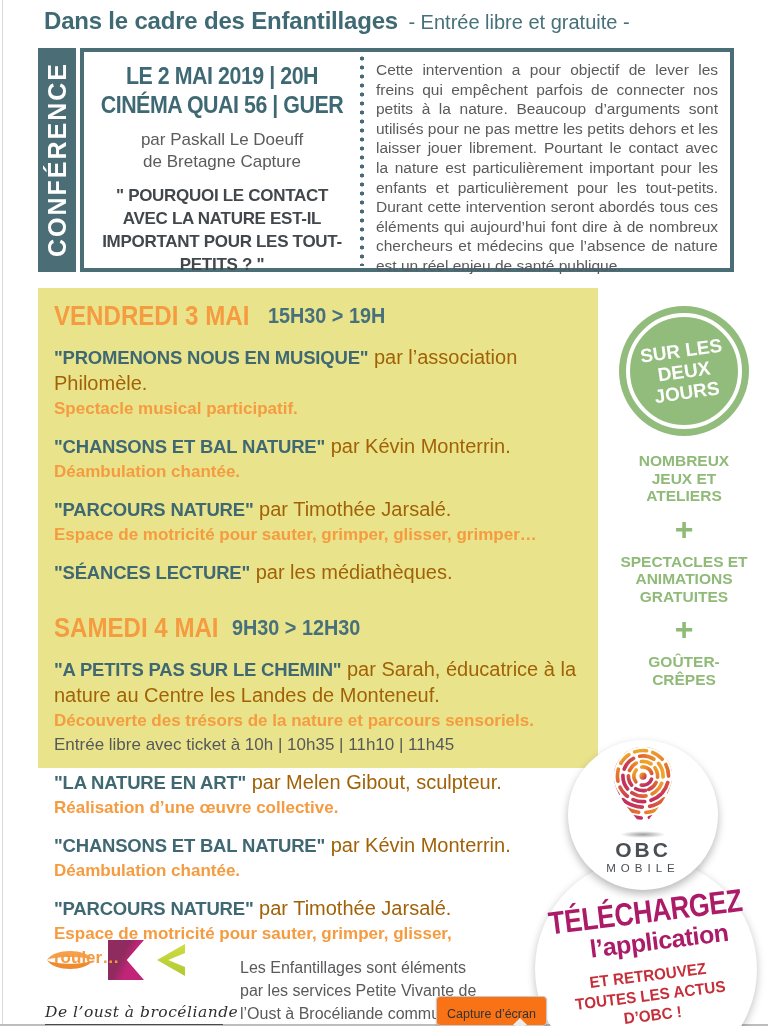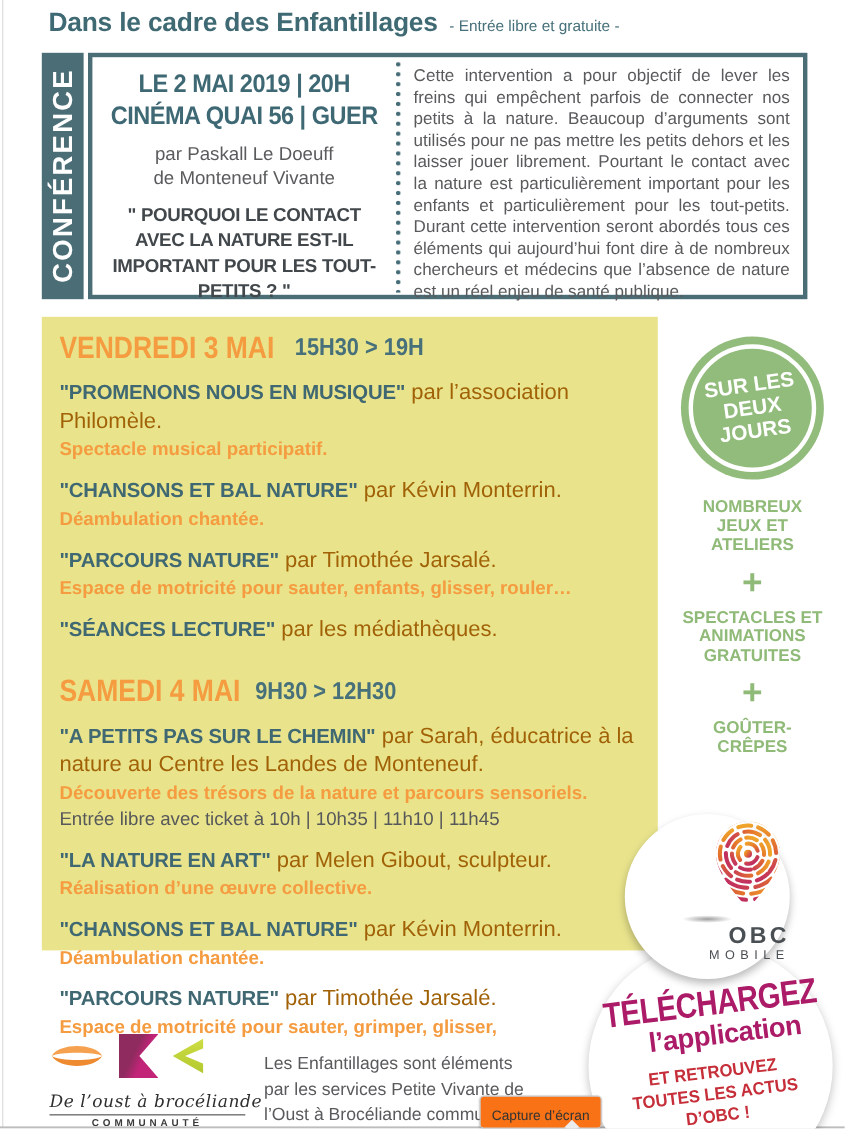--- a/index.html
+++ b/index.html
@@ -10,21 +10,21 @@
     -webkit-font-smoothing:antialiased;
   }
   .abs{position:absolute;}
   
   #edge-left{left:2px;top:0;width:1px;height:100%;background:#d9d9d9;}
   #edge-bottom{left:0;bottom:0;width:100%;height:2px;background:#bdbdbd;}
 
   
   #header{left:44px;top:7px;white-space:nowrap;}
   #header .t{color:#3f6a74;font-size:24px;font-weight:800;letter-spacing:-0.2px;}
-  #header .s{color:#46707a;font-size:14px;font-weight:400;margin-left:6px;}
+  #header .s{color:#46707a;font-size:20px;font-weight:400;margin-left:6px;}
 
   
   #conf{left:38px;top:48px;width:696px;height:224px;}
   #conf-bar{position:absolute;left:0;top:0;width:38px;height:224px;background:#4a6d76;
     display:flex;align-items:center;justify-content:center;}
   #conf-bar span{writing-mode:vertical-rl;transform:rotate(180deg);color:#fff;
     font-size:25px;font-weight:800;letter-spacing:2px;white-space:nowrap;}
   #conf-box{position:absolute;left:42px;top:0;width:654px;height:224px;border:4px solid #4a6d76;
     box-sizing:border-box;display:flex;background:#fff;}
   #conf-left{width:276px;text-align:center;padding-top:10px;box-sizing:border-box;}
@@ -33,21 +33,21 @@
   #conf-speaker{margin-top:9px;color:#5a5b5d;font-size:17px;line-height:22px;}
   #conf-question{margin:11px auto 0;width:256px;color:#42474b;font-size:17px;font-weight:800;
     line-height:23px;letter-spacing:-0.3px;}
   #conf-divider{width:4px;margin:2px 0;
     background-image:radial-gradient(circle,#476d78 1.8px,transparent 2.3px);
     background-size:4px 9px;background-repeat:repeat-y;}
   #conf-right{flex:1;padding:8px 12px 6px 12px;color:#595a5c;font-size:15.5px;line-height:19.6px;
     text-align:justify;}
 
   
-  #program{left:38px;top:288px;width:560px;height:576px;background:#e9e48c;
+  #program{left:38px;top:288px;width:560px;height:480px;background:#e9e48c;
     box-sizing:border-box;padding:12px 16px;}
   .day-row{white-space:nowrap;margin-bottom:13px;}
   .day{display:inline-block;color:#f59b40;font-size:28px;font-weight:800;
     transform:scaleX(0.86);transform-origin:left center;letter-spacing:0;}
   .hours{display:inline-block;color:#47707a;font-size:22px;font-weight:800;
     transform:scaleX(0.9);transform-origin:left center;margin-left:-18px;vertical-align:2px;}
   .item{margin-bottom:13px;line-height:24px;}
   .it{color:#3f6872;font-size:18.5px;font-weight:800;letter-spacing:-0.2px;}
   .by{color:#a16207;font-size:20px;font-weight:400;}
   .desc{color:#f59b40;font-size:17px;font-weight:800;line-height:24px;}
@@ -70,34 +70,34 @@
   #big-circle{left:535px;top:858px;width:222px;height:222px;
     box-shadow:0 3px 9px rgba(0,0,0,0.25);}
   #big-circle-inner{margin-top:36px;transform:rotate(-7deg);text-align:center;}
   #cta1{color:#ac1b67;font-size:32px;font-weight:800;white-space:nowrap;
     transform:scaleX(0.83);transform-origin:center;letter-spacing:-0.5px;}
   #cta2{color:#ac1b67;font-size:25px;font-weight:800;text-align:right;margin:-3px 26px 0 0;
     letter-spacing:-0.5px;}
   #cta3{margin:9px auto 0;width:160px;color:#c62f39;font-size:16px;font-weight:800;
     line-height:20px;transform:scaleX(0.95);}
   #small-circle{left:568px;top:740px;width:150px;height:150px;
-    box-shadow:0 4px 8px rgba(0,0,0,0.28);text-align:right;box-sizing:border-box;padding-top:5px;}
+    box-shadow:0 4px 8px rgba(0,0,0,0.28);text-align:center;box-sizing:border-box;padding-top:5px;}
   #pin-shadow{width:46px;height:7px;margin:-2px auto 0;border-radius:50%;
     background:radial-gradient(ellipse at center,rgba(0,0,0,0.38),rgba(0,0,0,0) 70%);}
   #obc-name{margin-top:1px;color:#4a4f54;font-size:21px;font-weight:800;letter-spacing:3px;line-height:22px;}
   #obc-sub{color:#4a4f54;font-size:11.5px;font-weight:400;letter-spacing:5px;line-height:14px;}
 
   
   #footer-logo{left:45px;top:938px;width:178px;}
   #logo-shapes{display:flex;align-items:center;gap:13px;height:44px;}
   #shape-k{width:36px;height:40px;background:linear-gradient(115deg,#8f2b5f 40%,#c22478 60%);
     clip-path:polygon(0 0,100% 0,52% 50%,100% 100%,0 100%);}
   #shape-chevron{width:28px;height:32px;background:linear-gradient(180deg,#cedd44,#b3c92f);
     clip-path:polygon(100% 0,100% 28%,40% 50%,100% 72%,100% 100%,0 50%);}
-  #logo-name{margin-top:10px;font-family:"DejaVu Serif","Liberation Serif",serif;font-style:italic;
+  #logo-name{margin-top:21px;font-family:"DejaVu Serif","Liberation Serif",serif;font-style:italic;
     font-size:15.5px;letter-spacing:0.5px;color:#2e2e2e;border-bottom:1px solid #4a4a4a;
     padding-bottom:3px;text-align:center;white-space:nowrap;}
   #logo-communaute{margin-top:2px;text-align:center;font-size:9px;font-weight:700;
     letter-spacing:3.5px;color:#3a3a3a;}
 
   
   #credit{left:240px;top:956px;color:#595a5c;font-size:16px;line-height:23px;}
 
   
   #tooltip{left:436px;top:996px;background:#f97316;border:1px solid #c9c9c9;border-radius:4px;
@@ -123,21 +123,21 @@
 <div id="conf" class="abs">
   <div id="conf-bar">
     <span>CONFÉRENCE</span>
   </div>
   <div id="conf-box">
     <div id="conf-left">
       <div class="conf-date">LE 2 MAI 2019 | 20H</div>
       <div class="conf-date">CINÉMA QUAI 56 | GUER</div>
       <div id="conf-speaker">
         <div>par Paskall Le Doeuff</div>
-        <div>de Monteneuf Vivante</div>
+        <div>de Bretagne Capture</div>
       </div>
       <div id="conf-question">" POURQUOI LE CONTACT AVEC LA NATURE EST-IL IMPORTANT POUR LES TOUT-PETITS ? "</div>
     </div>
     <div id="conf-divider"></div>
     <div id="conf-right">Cette intervention a pour objectif de lever les freins qui empêchent parfois de connecter nos petits à la nature. Beaucoup d’arguments sont utilisés pour ne pas mettre les petits dehors et les laisser jouer librement. Pourtant le contact avec la nature est particulièrement important pour les enfants et particulièrement pour les tout-petits. Durant cette intervention seront abordés tous ces éléments qui aujourd’hui font dire à de nombreux chercheurs et médecins que l’absence de nature est un réel enjeu de santé publique.</div>
   </div>
 </div>
 
 <div id="program" class="abs">
 
@@ -151,21 +151,21 @@
     <div class="desc">Spectacle musical participatif.</div>
   </div>
 
   <div class="item">
     <div><span class="it">"CHANSONS ET BAL NATURE"</span><span class="by"> par Kévin Monterrin.</span></div>
     <div class="desc">Déambulation chantée.</div>
   </div>
 
   <div class="item">
     <div><span class="it">"PARCOURS NATURE"</span><span class="by"> par Timothée Jarsalé.</span></div>
-    <div class="desc">Espace de motricité pour sauter, enfants, glisser, rouler…</div>
+    <div class="desc">Espace de motricité pour sauter, grimper, glisser, grimper…</div>
   </div>
 
   <div class="item">
     <div><span class="it">"SÉANCES LECTURE"</span><span class="by"> par les médiathèques.</span></div>
   </div>
 
   <div class="day-row" id="samedi-row">
     <span class="day">SAMEDI 4 MAI</span>
     <span class="hours">9H30 &gt; 12H30</span>
   </div>
@@ -182,20 +182,21 @@
   </div>
 
   <div class="item">
     <div><span class="it">"CHANSONS ET BAL NATURE"</span><span class="by"> par Kévin Monterrin.</span></div>
     <div class="desc">Déambulation chantée.</div>
   </div>
 
   <div class="item">
     <div><span class="it">"PARCOURS NATURE"</span><span class="by"> par Timothée Jarsalé.</span></div>
     <div class="desc">Espace de motricité pour sauter, grimper, glisser,</div>
+    <div class="desc">rouler…</div>
   </div>
 
 </div>
 
 <div id="sidebar" class="abs">
   <div id="badge">
     <div id="badge-label">SUR LES DEUX JOURS</div>
   </div>
   <div id="features">
     <div class="feature">NOMBREUX JEUX ET ATELIERS</div>

